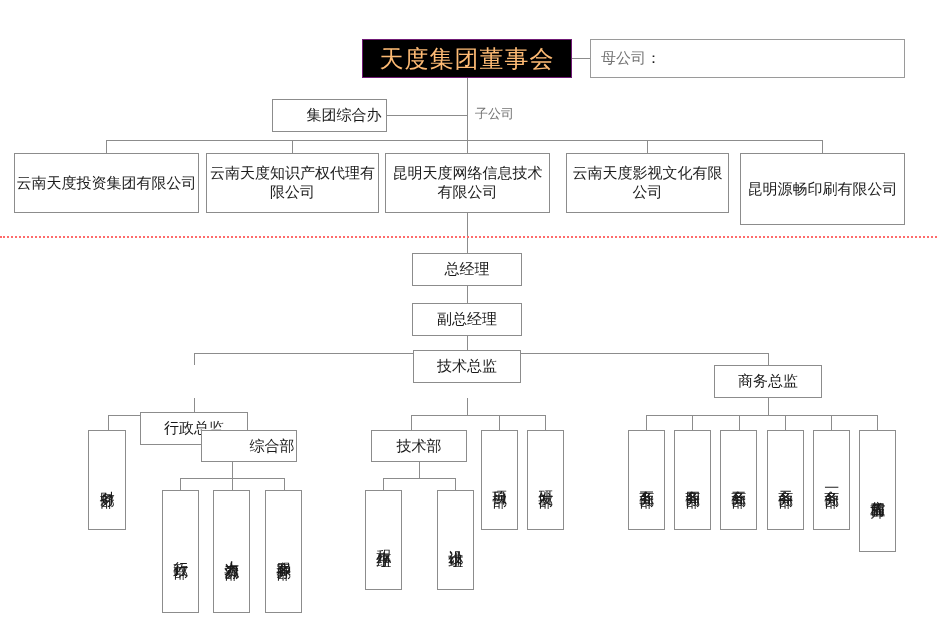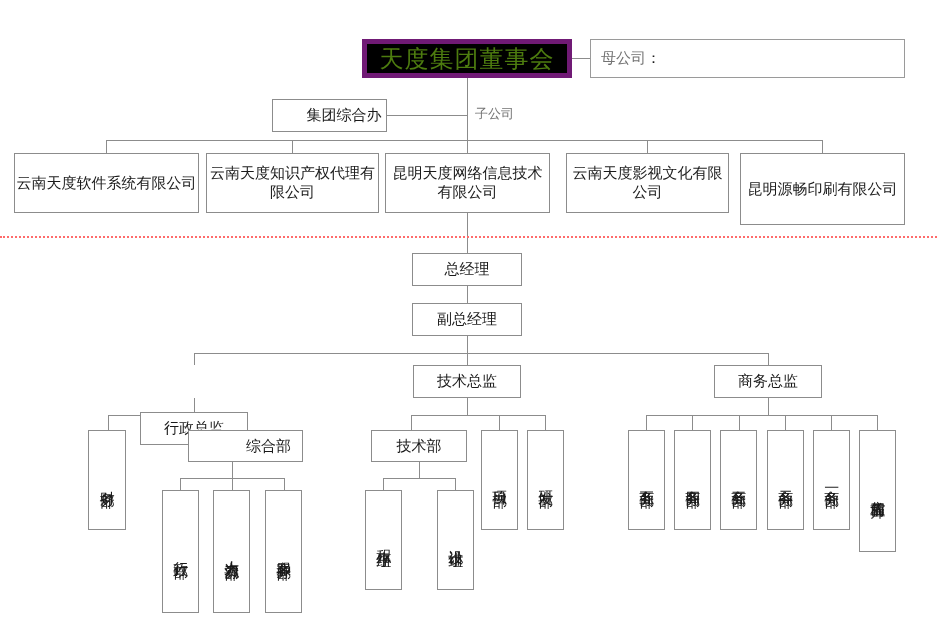--- a/index.html
+++ b/index.html
@@ -26,22 +26,22 @@
     display: flex;
     align-items: center;
     justify-content: center;
     text-align: center;
     line-height: 1.25;
     font-size: 15px;
     z-index: 3;
   }
   .node.root {
     background: #000000;
-    color: #4d7c0f;
-    border: 5px solid #701a75;
+    color: #fdba74;
+    border: 1px solid #701a75;
     font-size: 24px;
     letter-spacing: 1px;
   }
   .node.note {
     font-size: 15px;
     justify-content: flex-start;
     padding-left: 10px;
     border-color: #9a9a9a;
   }
   .node.vertical {
@@ -100,21 +100,21 @@
   <div class="flabel red" style="left:475px; top:105px;">子公司</div>
 
   <div class="ln h" style="left:106px; top:140px; width:716px;"></div>
 
   <div class="ln v" style="left:106px; top:140px; height:13px;"></div>
   <div class="ln v" style="left:292px; top:140px; height:13px;"></div>
   <div class="ln v" style="left:467px; top:140px; height:13px;"></div>
   <div class="ln v" style="left:647px; top:140px; height:13px;"></div>
   <div class="ln v" style="left:822px; top:140px; height:13px;"></div>
 
-  <div class="node" style="left:14px; top:153px; width:185px; height:60px;">云南天度软件系统有限公司</div>
+  <div class="node" style="left:14px; top:153px; width:185px; height:60px;">云南天度投资集团有限公司</div>
   <div class="node" style="left:206px; top:153px; width:173px; height:60px;">云南天度知识产权代理有限公司</div>
   <div class="node" style="left:566px; top:153px; width:163px; height:60px;">云南天度影视文化有限公司</div>
   <div class="node" style="left:385px; top:153px; width:165px; height:60px;">昆明天度网络信息技术有限公司</div>
   <div class="node" style="left:740px; top:153px; width:165px; height:72px;">昆明源畅印刷有限公司</div>
 
   <div class="ln v" style="left:467px; top:213px; height:40px;"></div>
 
   <div class="divider" style="top:236px;"></div>
 
   <div class="node" style="left:412px; top:253px; width:110px; height:33px;">总经理</div>
@@ -124,31 +124,31 @@
   <div class="node" style="left:412px; top:303px; width:110px; height:33px;">副总经理</div>
 
   <div class="ln v" style="left:467px; top:336px; height:17px;"></div>
 
   <div class="ln h" style="left:194px; top:353px; width:574px;"></div>
   <div class="ln v" style="left:194px; top:353px; height:12px;"></div>
   <div class="ln v" style="left:467px; top:353px; height:12px;"></div>
   <div class="ln v" style="left:768px; top:353px; height:12px;"></div>
 
   <div class="node" style="left:140px; top:365px; width:108px; height:33px;margin-top:47px;">行政总监</div>
-  <div class="node" style="left:413px; top:365px; width:108px; height:33px;">技术总监</div>
+  <div class="node" style="left:413px; top:350px; width:108px; height:33px;">技术总监</div>
   <div class="node" style="left:714px; top:365px; width:108px; height:33px;">商务总监</div>
 
   <div class="ln v" style="left:194px; top:398px; height:17px;"></div>
   <div class="ln h" style="left:108px; top:415px; width:124px;"></div>
   <div class="ln v" style="left:108px; top:415px; height:15px;"></div>
   <div class="ln v" style="left:232px; top:415px; height:15px;"></div>
 
   <div class="node vertical" style="left:88px; top:430px; width:38px; height:100px;">财务部</div>
 
-  <div class="node" style="left:188px; top:430px; width:115px; height:32px;padding-left:46px;">综合部</div>
+  <div class="node" style="left:201px; top:430px; width:96px; height:32px;padding-left:46px;">综合部</div>
 
   <div class="ln v" style="left:232px; top:462px; height:16px;"></div>
   <div class="ln h" style="left:180px; top:478px; width:104px;"></div>
   <div class="ln v" style="left:180px; top:478px; height:12px;"></div>
   <div class="ln v" style="left:232px; top:478px; height:12px;"></div>
   <div class="ln v" style="left:284px; top:478px; height:12px;"></div>
 
   <div class="node vertical" style="left:162px; top:490px; width:37px; height:123px;">行政部</div>
   <div class="node vertical" style="left:213px; top:490px; width:37px; height:123px;">人力资源部</div>
   <div class="node vertical" style="left:265px; top:490px; width:37px; height:123px;">客户服务部</div>

